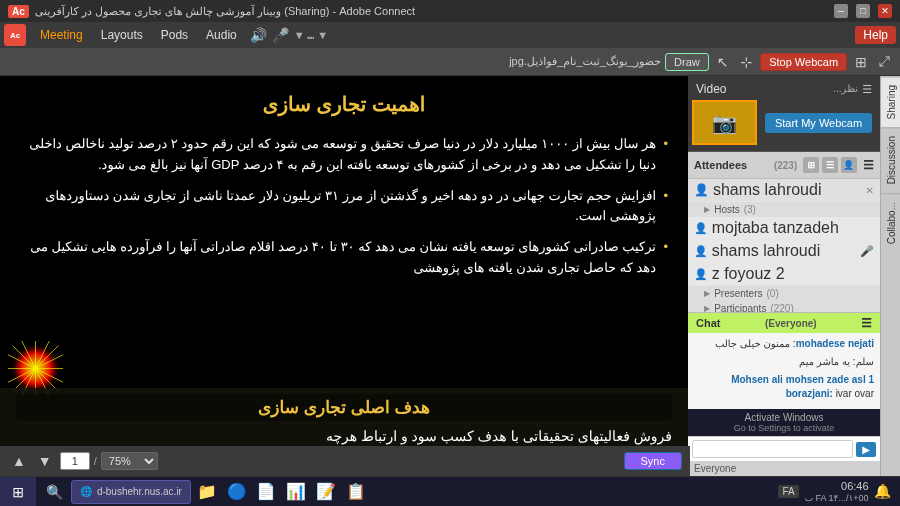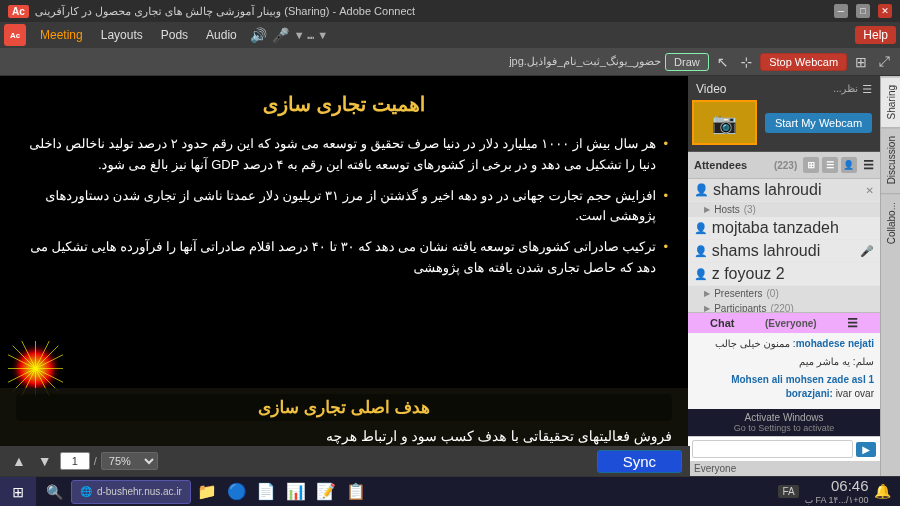--- a/index.html
+++ b/index.html
@@ -173,21 +173,21 @@
     .count-badge { color: #888; font-size: 10px; }
     .icon-grid { display: flex; gap: 3px; padding: 2px; }
     .icon-sm { width: 16px; height: 16px; background: #aaa; border-radius: 2px; display: flex; align-items: center; justify-content: center; font-size: 9px; color: white; cursor: pointer; }
 
     
     .chat-section {
       border-top: 1px solid #bbb;
       background: #f5f5f5;
     }
     .chat-header {
-      background: #f0abfc; padding: 3px 22px; font-size: 11px; font-weight: bold;
+      background: #bef264; padding: 3px 8px; font-size: 11px; font-weight: bold;
       color: #333; display: flex; align-items: center; justify-content: space-between; gap: 6px;
     }
     .chat-messages { padding: 4px 6px; font-size: 10px; color: #333; max-height: 80px; overflow-y: auto; }
     .chat-msg { margin-bottom: 4px; line-height: 1.4; direction: rtl; text-align: right; }
     .chat-msg .sender { color: #1a6aaa; font-weight: bold; }
     .chat-input-area {
       display: flex; align-items: center; gap: 3px;
       padding: 3px 4px; border-top: 1px solid #ccc; background: #fff;
     }
     .chat-input {
@@ -464,21 +464,21 @@
 <div class="slide-controls" style="height:30px;background:#3a3a3a;display:flex;align-items:center;padding:0 8px;gap:4px;position:absolute;bottom:30px;left:0;right:210px;">
   <span class="slide-ctrl-btn">▲</span>
   <span class="slide-ctrl-btn">▼</span>
   <input class="page-input" type="text" value="1" style="width: 30px; height: 18px; background: white; border: 1px solid rgb(136, 136, 136); text-align: center; font-size: 11px; color: rgb(51, 51, 51); border-radius: 2px;">
   <span style="font-size:11px;color:#aaa;">/</span>
   <select class="zoom-select" style="background:#555;border:1px solid #666;color:#ddd;font-size:11px;padding:1px 3px;border-radius:2px;">
     <option>75%</option>
     <option>100%</option>
     <option>50%</option>
   </select>
-  <button class="sync-btn" style="margin-left:auto;background:#1d4ed8;border:1px solid #1a6a9a;color:white;padding:2px 25px;font-size:15px;border-radius:3px;cursor:pointer;">Sync</button>
+  <button class="sync-btn" style="margin-left:auto;background:#8b5cf6;border:1px solid #1a6a9a;color:white;padding:2px 16px;font-size:11px;border-radius:3px;cursor:pointer;">Sync</button>
 </div>
 
 <div class="taskbar">
   <div class="taskbar-start">
     <span>⊞</span>
   </div>
   <div class="taskbar-items">
     <span style="font-size:14px;color:#aaa;padding:0 6px;cursor:pointer;">🔍</span>
     <div class="taskbar-item active">
       <span>🌐</span>
@@ -487,18 +487,18 @@
     <span style="font-size:16px;color:#aaa;padding:0 4px;cursor:pointer;">📁</span>
     <span style="font-size:16px;color:#3c9;padding:0 4px;cursor:pointer;">🔵</span>
     <span style="font-size:16px;color:#e44;padding:0 4px;cursor:pointer;">📄</span>
     <span style="font-size:16px;color:#f90;padding:0 4px;cursor:pointer;">📊</span>
     <span style="font-size:16px;color:#27a;padding:0 4px;cursor:pointer;">📝</span>
     <span style="font-size:16px;color:#4a4;padding:0 4px;cursor:pointer;">📋</span>
   </div>
   <div class="taskbar-right">
     <span style="background:#3c3c3c;padding:1px 4px;border-radius:2px;font-size:10px;color:#ccc;">FA</span>
     <div class="taskbar-clock">
-      <div style="font-size:15px;color:#ccc;text-align:right;">06:46</div>
+      <div style="font-size:11px;color:#ccc;text-align:right;">06:46</div>
       <div style="font-size:9px;color:#aaa;text-align:right;">ب FA 1۴.../۱+00</div>
     </div>
     <span style="font-size:14px;color:#aaa;cursor:pointer;">🔔</span>
   </div>
 </div>
 
 </body></html>

